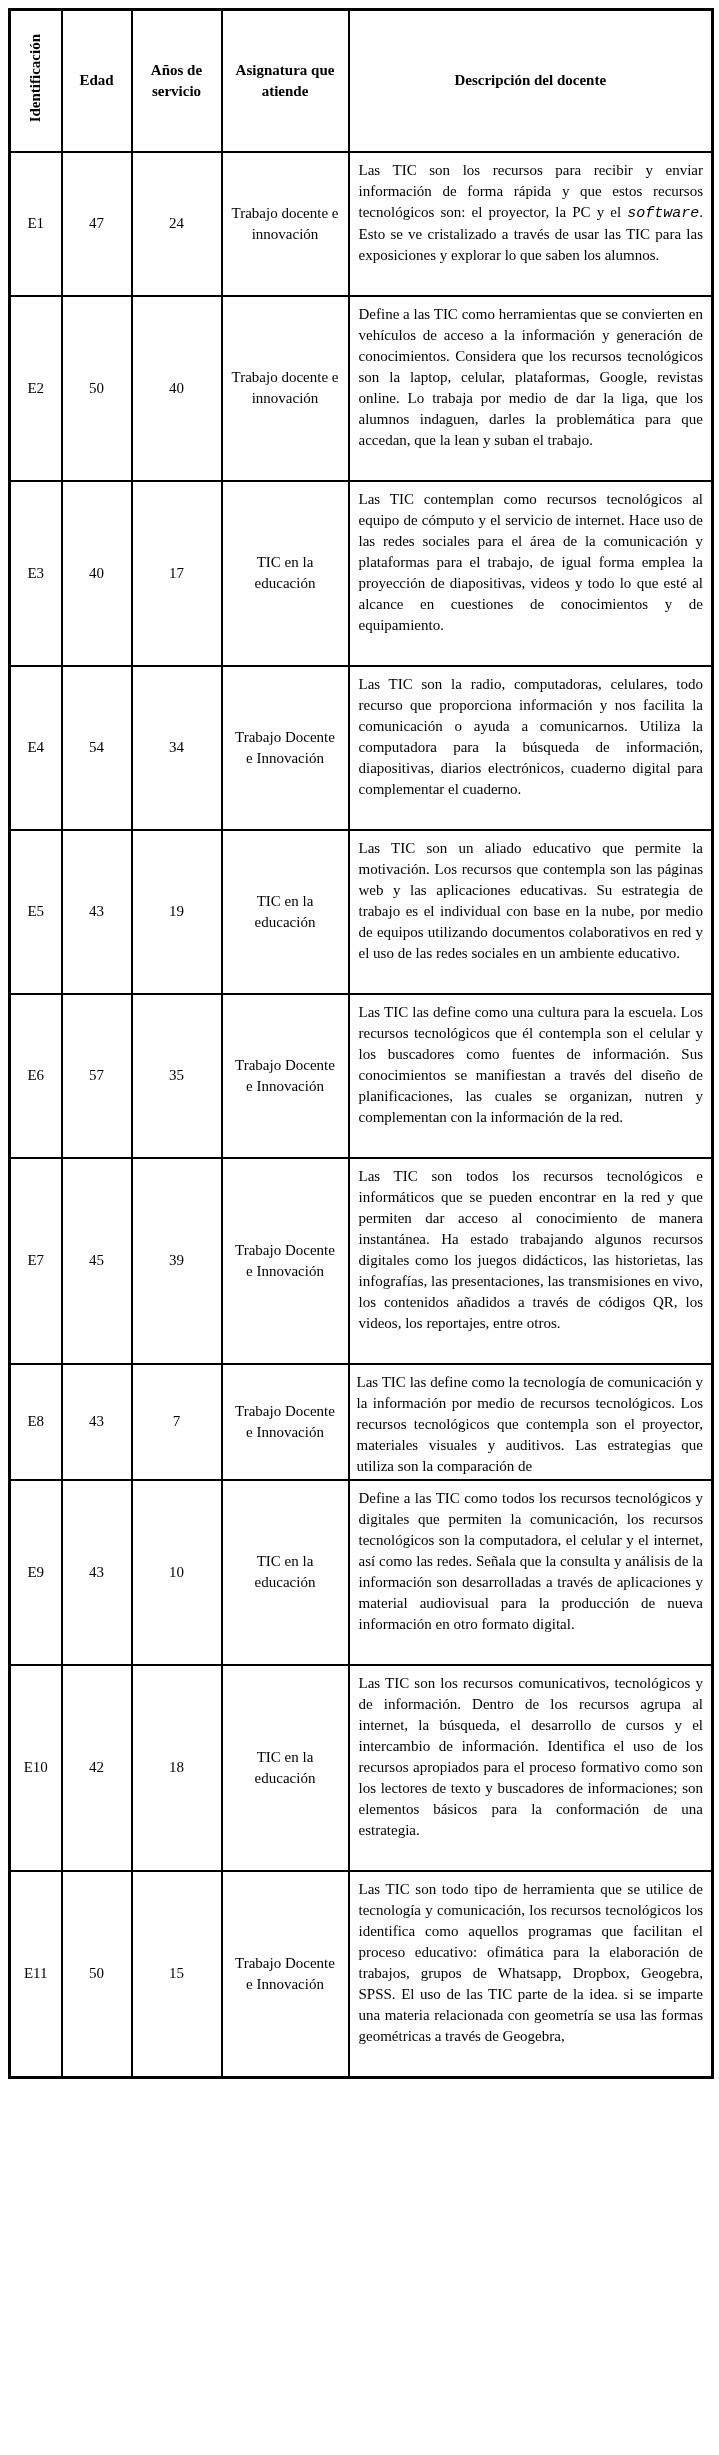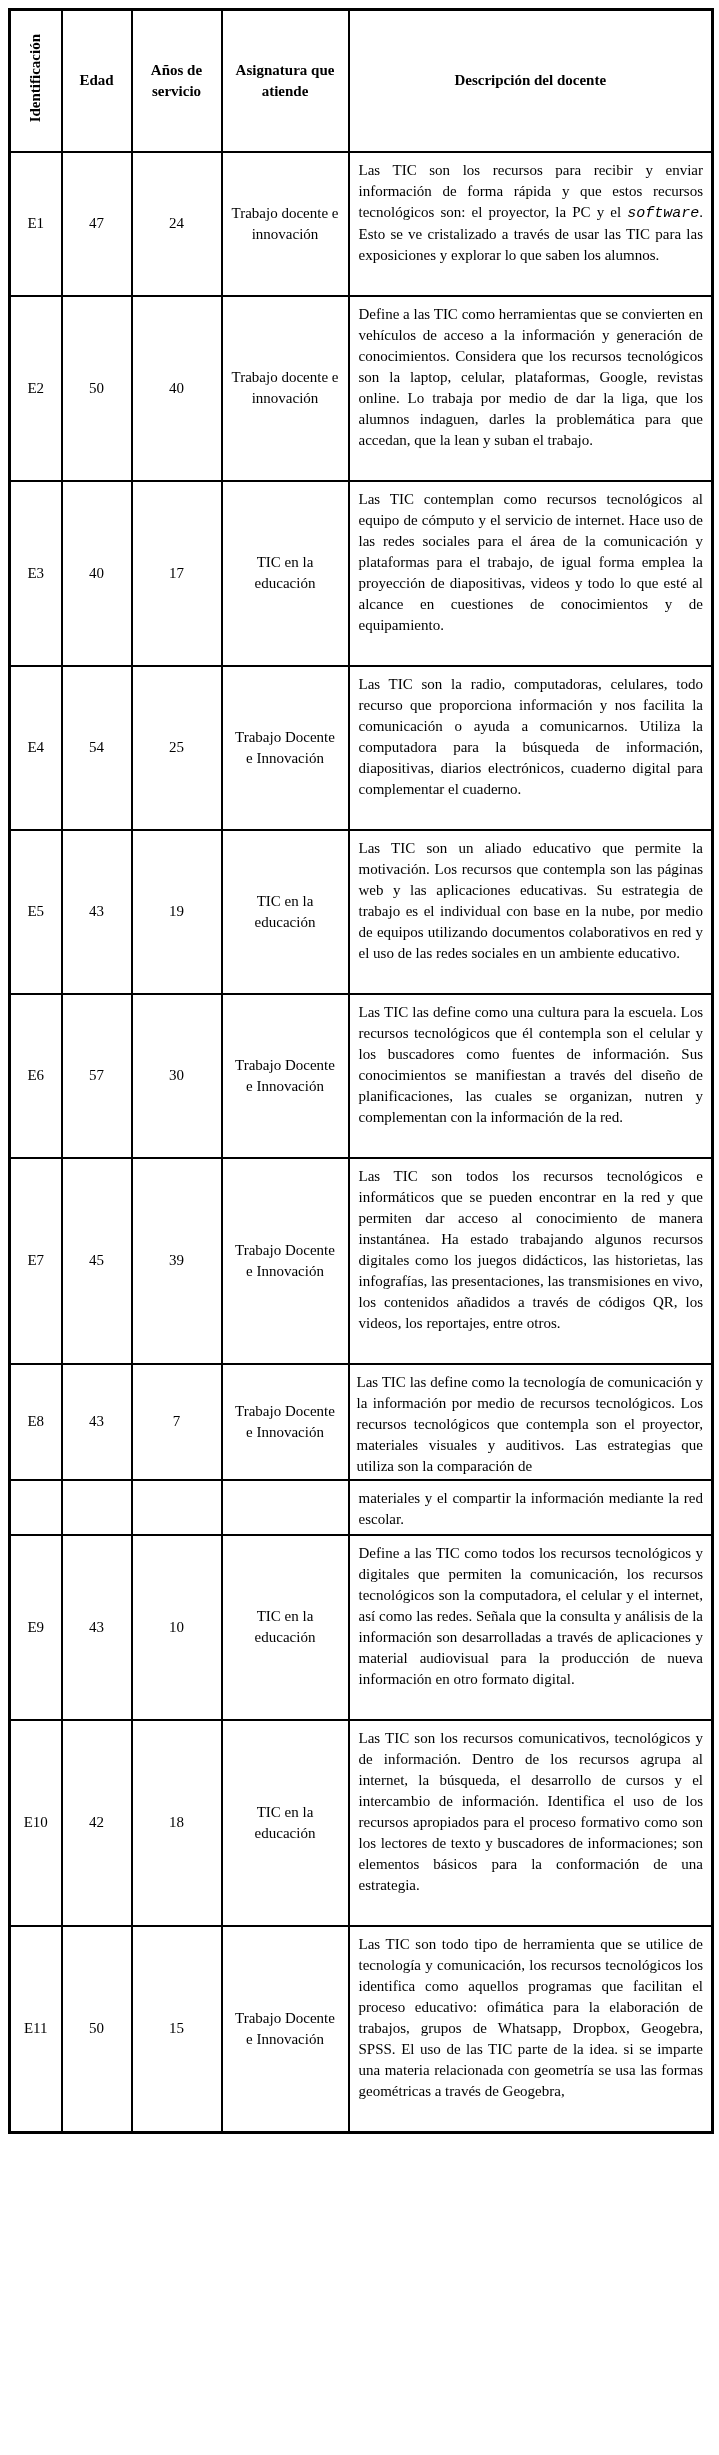--- a/index.html
+++ b/index.html
@@ -112,58 +112,51 @@
         <tr>
           <td class="cell-id">E3</td>
           <td class="cell-num">40</td>
           <td class="cell-num">17</td>
           <td class="cell-asig">TIC en la educación</td>
           <td class="cell-desc"><span>Las TIC contemplan como recursos tecnológicos al equipo de cómputo y el servicio de internet. Hace uso de las redes sociales para el área de la comunicación y plataformas para el trabajo, de igual forma emplea la proyección de diapositivas, videos y todo lo que esté al alcance en cuestiones de conocimientos y de equipamiento.</span></td>
         </tr>
         <tr>
           <td class="cell-id">E4</td>
           <td class="cell-num">54</td>
-          <td class="cell-num">25</td>
+          <td class="cell-num">34</td>
           <td class="cell-asig">Trabajo Docente e Innovación</td>
           <td class="cell-desc"><span>Las TIC son la radio, computadoras, celulares, todo recurso que proporciona información y nos facilita la comunicación o ayuda a comunicarnos. Utiliza la computadora para la búsqueda de información, diapositivas, diarios electrónicos, cuaderno digital para complementar el cuaderno.</span></td>
         </tr>
         <tr>
           <td class="cell-id">E5</td>
           <td class="cell-num">43</td>
           <td class="cell-num">19</td>
           <td class="cell-asig">TIC en la educación</td>
           <td class="cell-desc"><span>Las TIC son un aliado educativo que permite la motivación. Los recursos que contempla son las páginas web y las aplicaciones educativas. Su estrategia de trabajo es el individual con base en la nube, por medio de equipos utilizando documentos colaborativos en red y el uso de las redes sociales en un ambiente educativo.</span></td>
         </tr>
         <tr>
           <td class="cell-id">E6</td>
           <td class="cell-num">57</td>
-          <td class="cell-num">30</td>
+          <td class="cell-num">35</td>
           <td class="cell-asig">Trabajo Docente e Innovación</td>
           <td class="cell-desc"><span>Las TIC las define como una cultura para la escuela. Los recursos tecnológicos que él contempla son el celular y los buscadores como fuentes de información. Sus conocimientos se manifiestan a través del diseño de planificaciones, las cuales se organizan, nutren y complementan con la información de la red.</span></td>
         </tr>
         <tr>
           <td class="cell-id">E7</td>
           <td class="cell-num">45</td>
           <td class="cell-num">39</td>
           <td class="cell-asig">Trabajo Docente e Innovación</td>
           <td class="cell-desc"><span>Las TIC son todos los recursos tecnológicos e informáticos que se pueden encontrar en la red y que permiten dar acceso al conocimiento de manera instantánea. Ha estado trabajando algunos recursos digitales como los juegos didácticos, las historietas, las infografías, las presentaciones, las transmisiones en vivo, los contenidos añadidos a través de códigos QR, los videos, los reportajes, entre otros.</span></td>
         </tr>
         <tr class="continued">
           <td class="cell-id">E8</td>
           <td class="cell-num">43</td>
           <td class="cell-num">7</td>
           <td class="cell-asig">Trabajo Docente e Innovación</td>
           <td class="cell-desc"><span>Las TIC las define como la tecnología de comunicación y la información por medio de recursos tecnológicos. Los recursos tecnológicos que contempla son el proyector, materiales visuales y auditivos. Las estrategias que utiliza son la comparación de</span></td>
-        </tr>
-        <tr class="continuation">
-          <td class="cell-id"></td>
-          <td class="cell-num"></td>
-          <td class="cell-num"></td>
-          <td class="cell-asig"></td>
-          <td class="cell-desc"><span>materiales y el compartir la información mediante la red escolar.</span></td>
         </tr>
         <tr>
           <td class="cell-id">E9</td>
           <td class="cell-num">43</td>
           <td class="cell-num">10</td>
           <td class="cell-asig">TIC en la educación</td>
           <td class="cell-desc"><span>Define a las TIC como todos los recursos tecnológicos y digitales que permiten la comunicación, los recursos tecnológicos son la computadora, el celular y el internet, así como las redes. Señala que la consulta y análisis de la información son desarrolladas a través de aplicaciones y material audiovisual para la producción de nueva información en otro formato digital.</span></td>
         </tr>
         <tr>
           <td class="cell-id">E10</td>

